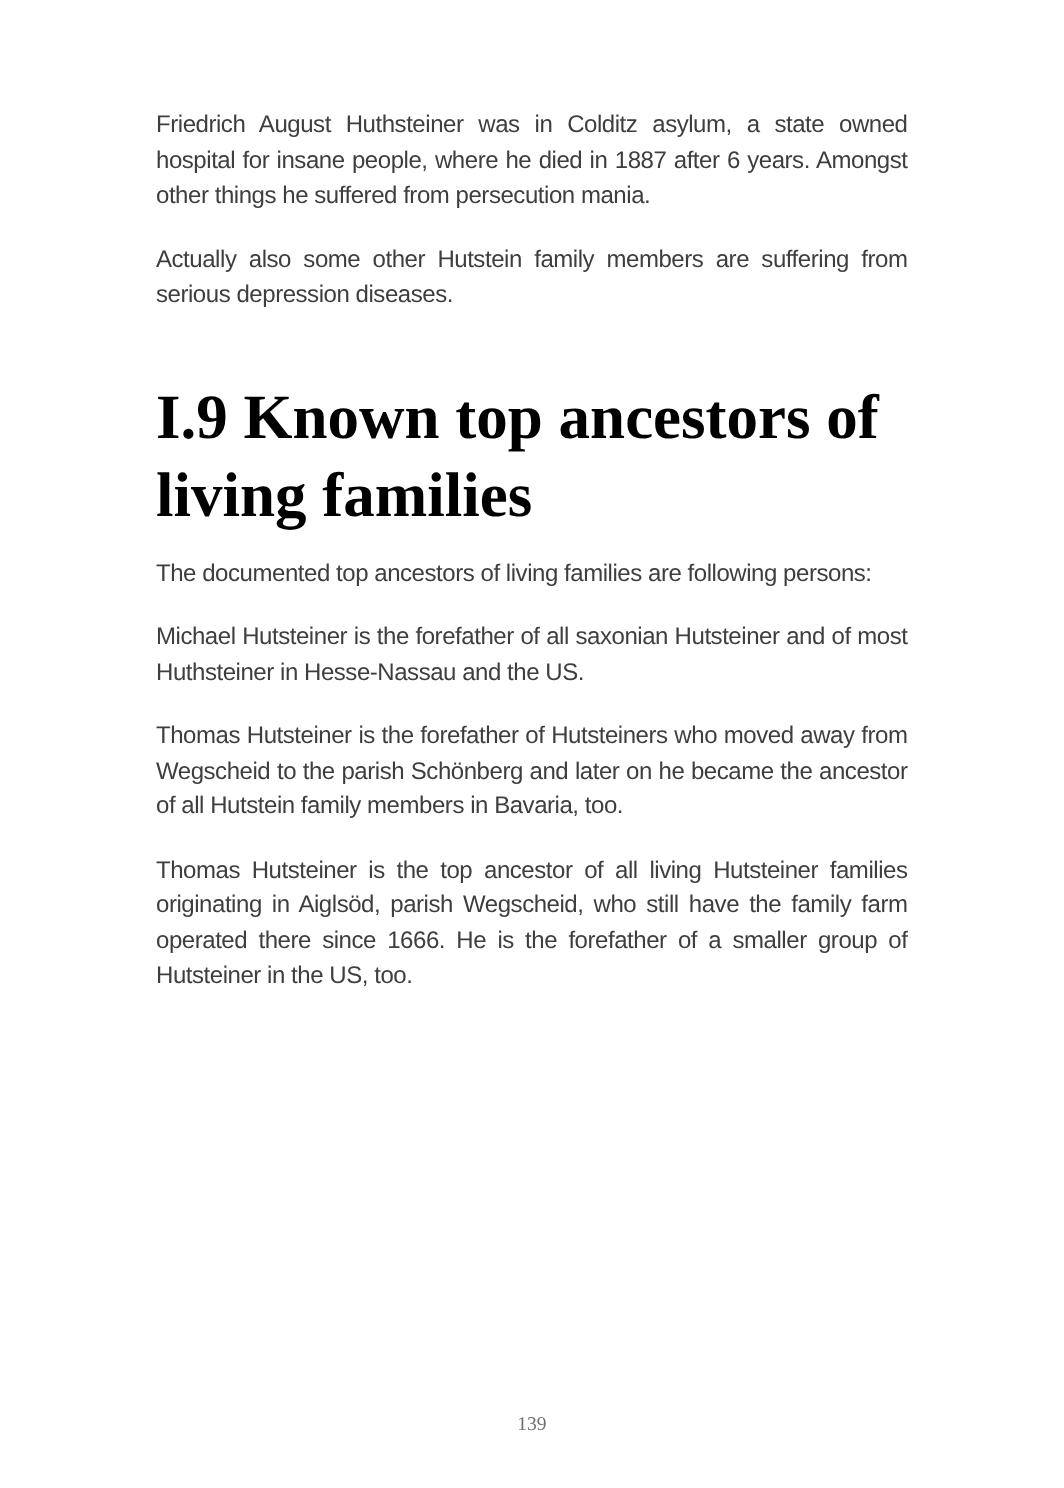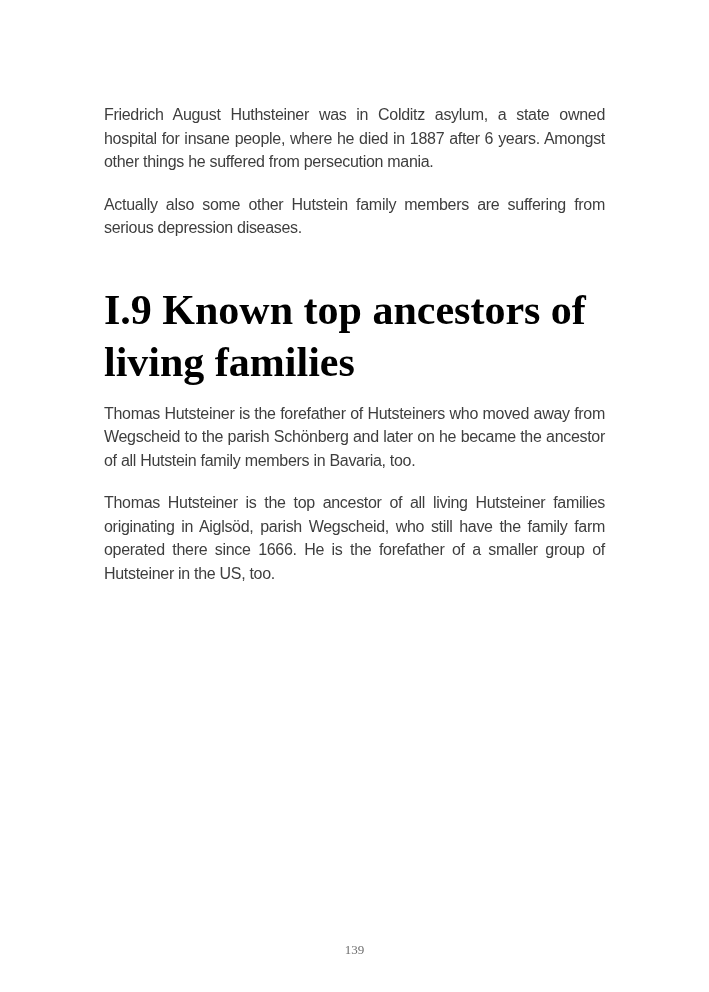--- a/index.html
+++ b/index.html
@@ -14,21 +14,20 @@
     background: #ffffff;
     overflow: hidden;
     box-sizing: border-box;
   }
   .content {
     position: absolute;
     left: 104px;
     top: 0;
     width: 501px;
     padding-top: 72px;
-    margin-top: 31px;
   }
   .content p {
     margin: 0 0 19px 0;
     font-family: "Liberation Sans", "DejaVu Sans", sans-serif;
     font-size: 16px;
     letter-spacing: -0.3px;
     line-height: 23.5px;
     color: #3e3e3e;
     text-align: justify;
     text-justify: inter-word;
@@ -58,20 +57,22 @@
 </head>
 <body>
 
 <div class="page">
   <div class="content">
     <p>Friedrich August Huthsteiner was in Colditz asylum, a state owned hospital for insane people, where he died in 1887 after 6 years. Amongst other things he suffered from persecution mania.</p>
     <p>Actually also some other Hutstein family members are suffering from serious depression diseases.</p>
 
     <h1 class="section-heading">I.9 Known top ancestors of living families</h1>
 
+    <p>The documented top ancestors of living families are following persons:</p>
+    <p>Michael Hutsteiner is the forefather of all saxonian Hutsteiner and of most Huthsteiner in Hesse-Nassau and the US.</p>
     <p>Thomas Hutsteiner is the forefather of Hutsteiners who moved away from Wegscheid to the parish Schönberg and later on he became the ancestor of all Hutstein family members in Bavaria, too.</p>
     <p>Thomas Hutsteiner is the top ancestor of all living Hutsteiner families originating in Aiglsöd, parish Wegscheid, who still have the family farm operated there since 1666. He is the forefather of a smaller group of Hutsteiner in the US, too.</p>
   </div>
 
   <div class="footer">
     <span class="page-number">139</span>
   </div>
 </div>
 
 </body></html>

